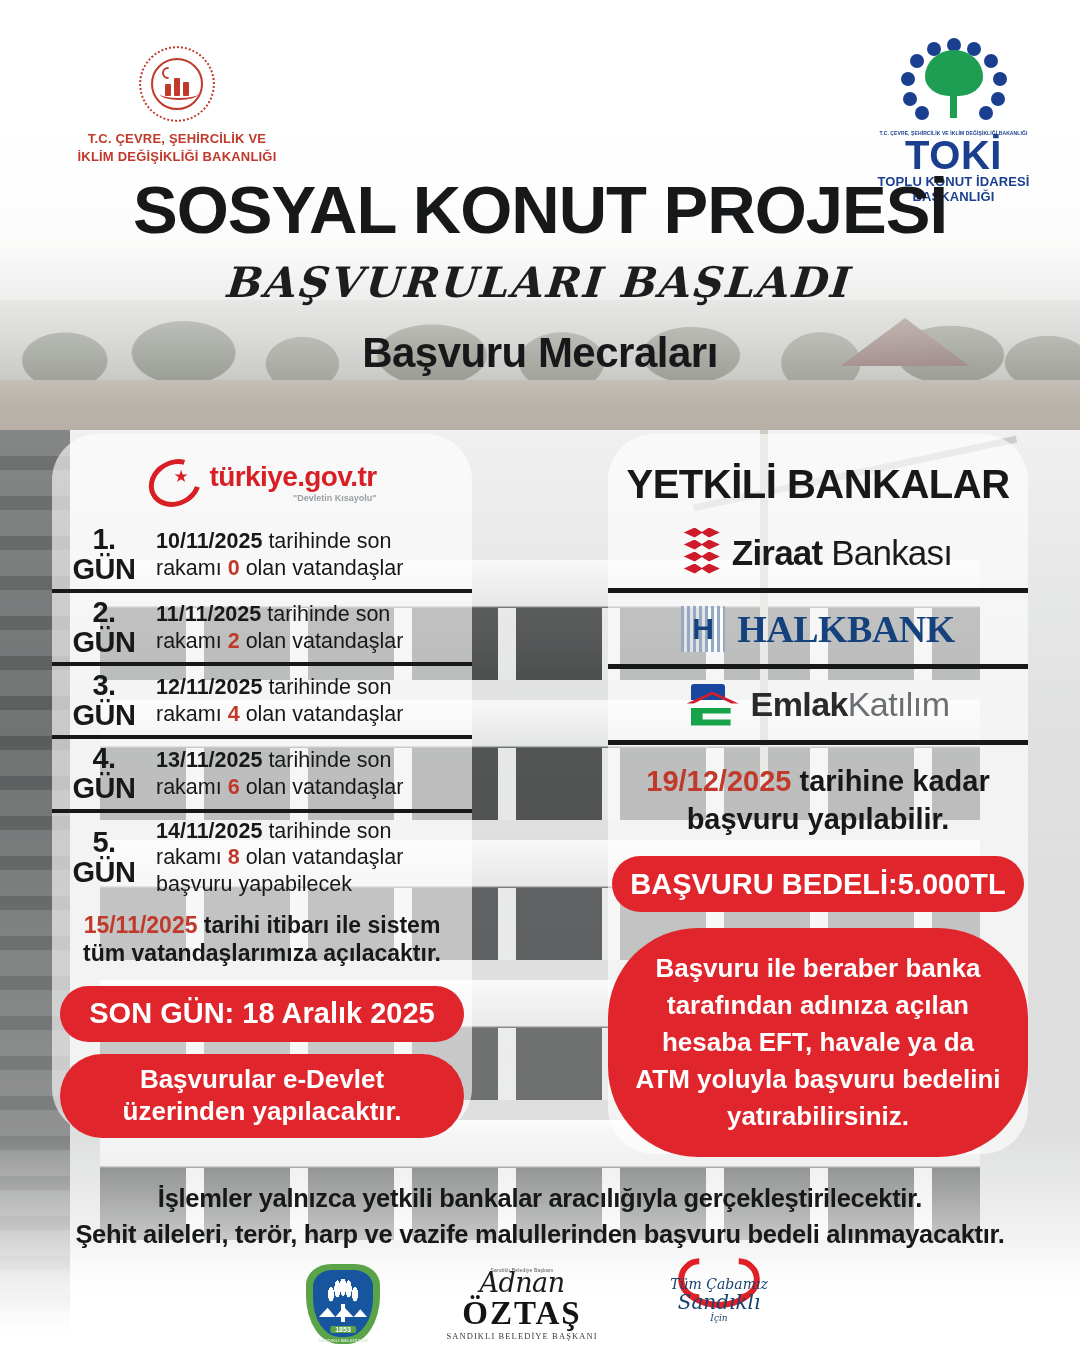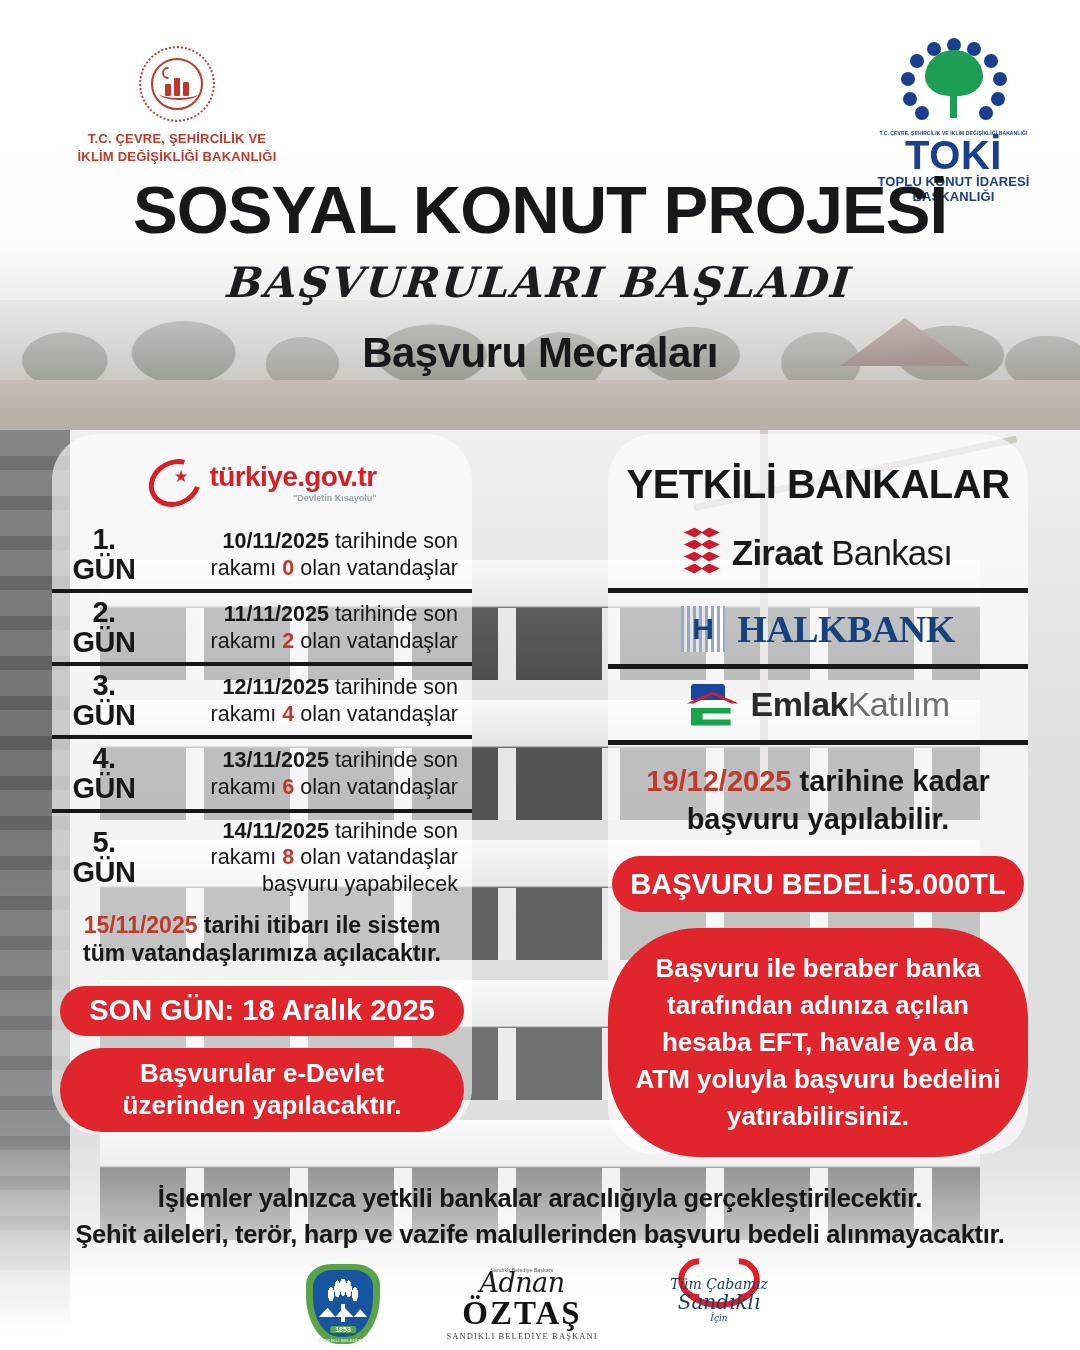--- a/index.html
+++ b/index.html
@@ -291,21 +291,21 @@
     line-height: 1.02;
     letter-spacing: -.5px;
   }
   .day-num .ord { display:block; }
   .day-num .gun { display:block; }
   .day-text {
     flex: 1;
     font-size: 21.5px;
     color: #16181a;
     line-height: 1.24;
-    text-align: right;
+    text-align: left;
   }
   .day-text b { font-weight: bold; }
   .day-text .digit { color: #c0392b; font-weight: bold; }
 
   .note-open {
     font-size: 23px;
     font-weight: bold;
     color: #16181a;
     line-height: 1.25;
     margin: 8px 10px 0;
@@ -318,21 +318,21 @@
     border-radius: 999px;
     font-weight: bold;
     display: flex;
     align-items: center;
     justify-content: center;
     text-align: center;
     line-height: 1.22;
   }
   .pill-lastday {
     margin: 18px 8px 12px;
-    height: 50px;
+    height: 56px;
     font-size: 29px;
   }
   .pill-edevlet {
     margin: 0 8px;
     min-height: 78px;
     font-size: 26px;
     padding: 10px 24px;
   }
 
   

